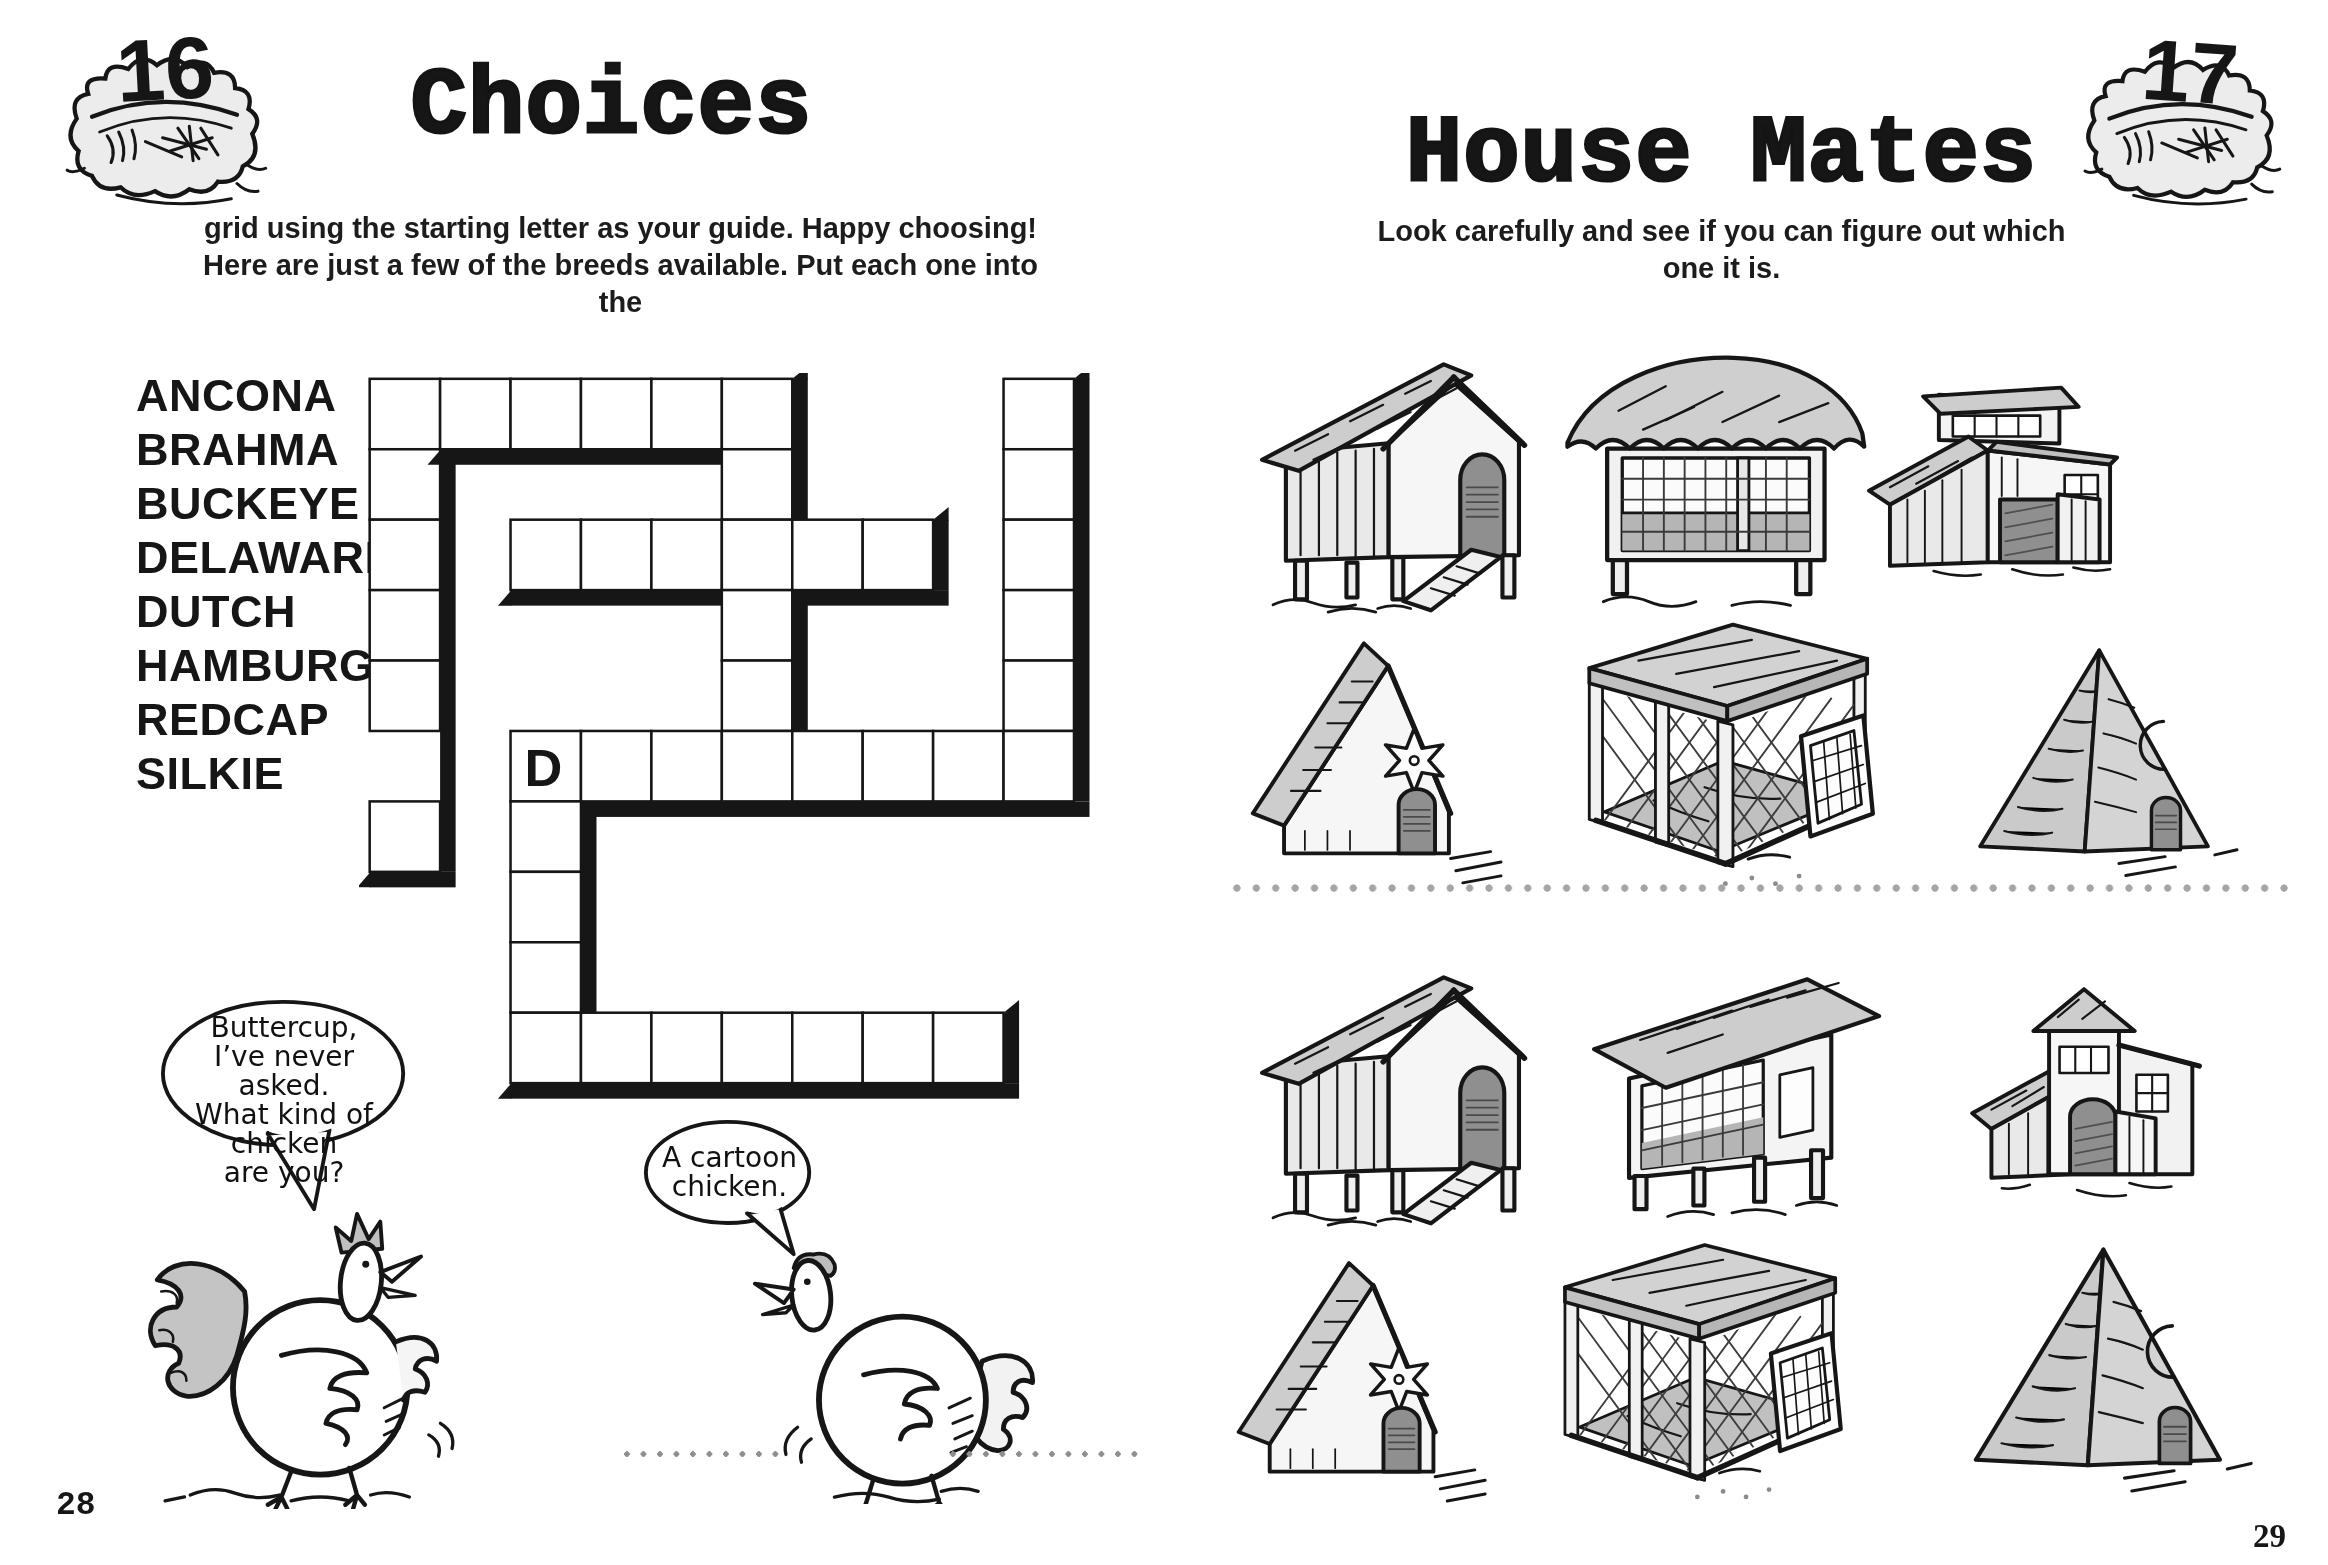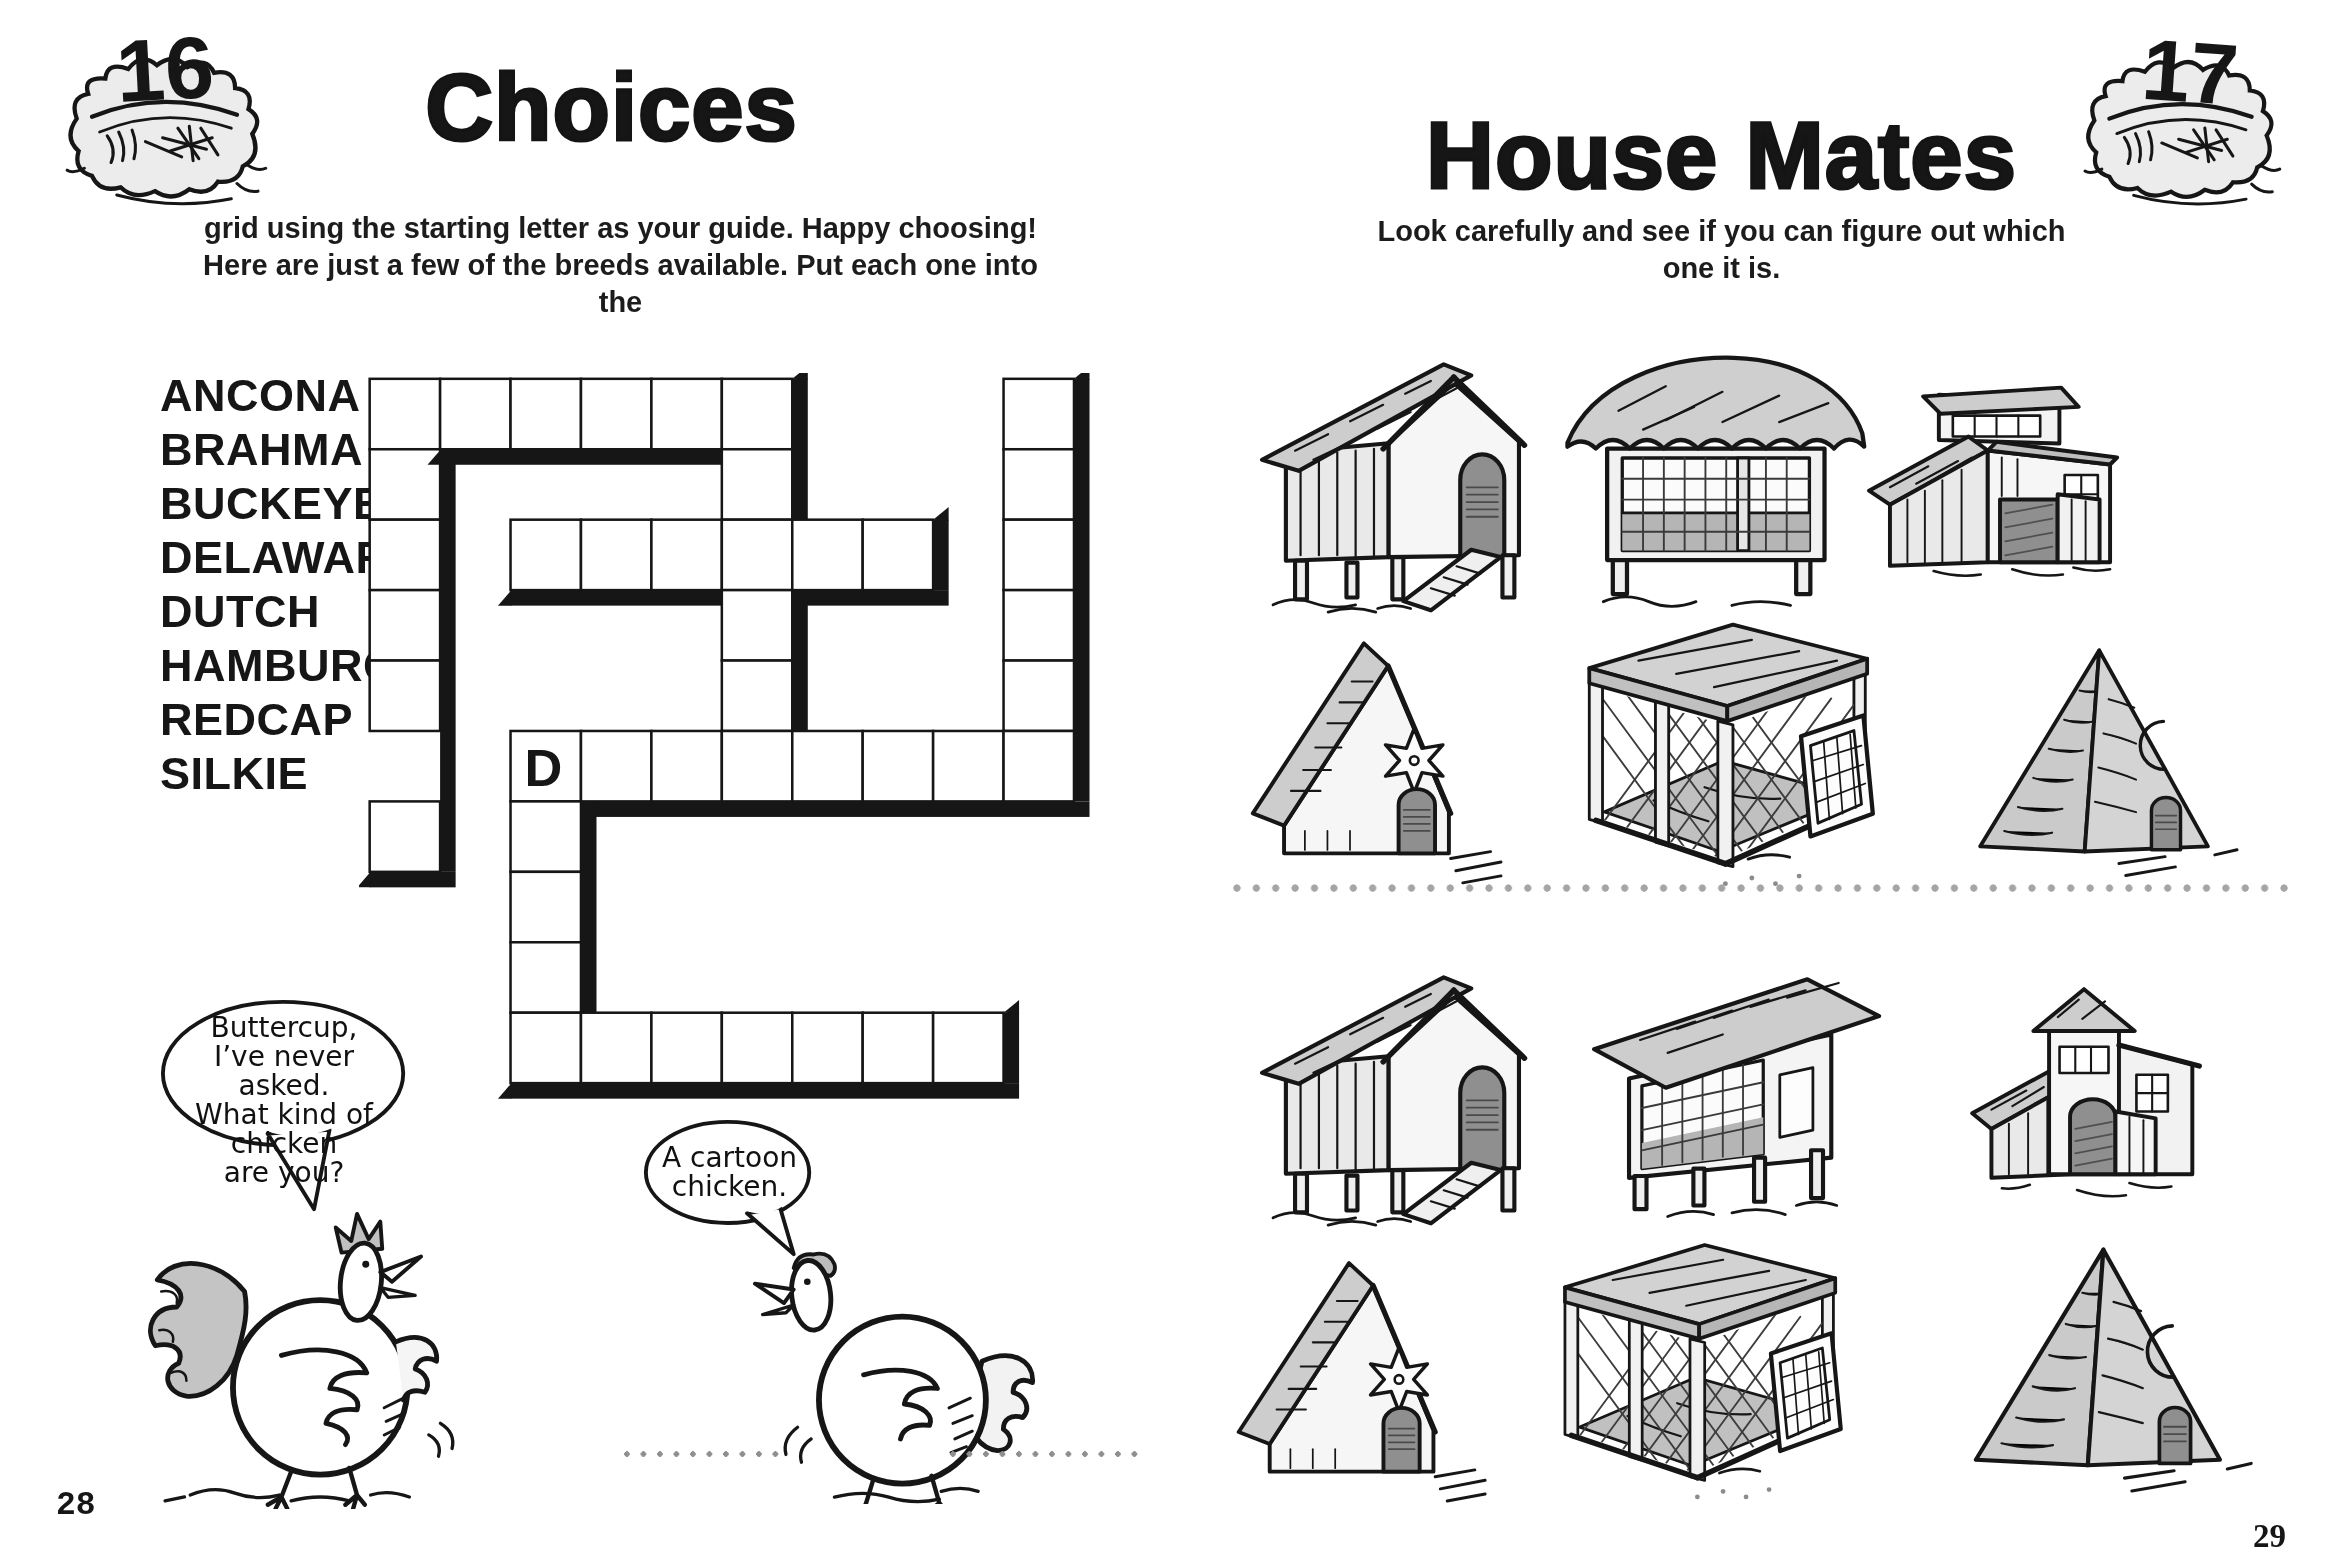--- a/index.html
+++ b/index.html
@@ -1,23 +1,23 @@
 <!DOCTYPE html>
 <html><head>
 <meta charset="utf-8">
 <style>
   html,body{margin:0;padding:0;}
   body{width:2329px;height:1565px;background:#ffffff;position:relative;overflow:hidden;
        font-family:"Liberation Sans", sans-serif;color:#161616;}
   .abs{position:absolute;}
   .title{font-weight:bold;font-size:94px;letter-spacing:1px;text-align:center;
-         -webkit-text-stroke:3.1px #141414;white-space:nowrap;}
+         -webkit-text-stroke:3.1px #141414;white-space:nowrap;font-family:Liberation Mono, monospace;}
   .instr{font-weight:bold;font-size:29px;line-height:37px;text-align:center;color:#1c1c1c;}
   .words{font-weight:bold;font-size:45px;line-height:54px;letter-spacing:0.5px;}
-  .words div{height:54px;margin-left:24px;}
+  .words div{height:54px;}
   .pagenum{font-size:33px;font-weight:bold;font-family:Liberation Mono, monospace;}
   .pagenum.serif{font-family:"Liberation Serif", serif;}
   .bubbletext{font-family:"DejaVu Sans", sans-serif;font-size:28px;line-height:29px;
               text-align:center;color:#111;}
   .dotrow{position:absolute;background-image:radial-gradient(circle at 4.9px 4.9px,#a5a5a5 3.3px,transparent 3.8px);
           background-size:19.4px 10.7px;background-repeat:repeat-x;}
   .footdots{position:absolute;background-image:radial-gradient(circle at 3.9px 3.9px,#8f8f8f 2.5px,transparent 2.9px);
           background-size:16.5px 9.7px;background-repeat:repeat-x;}
   svg{display:block;}
   .house{position:absolute;}

